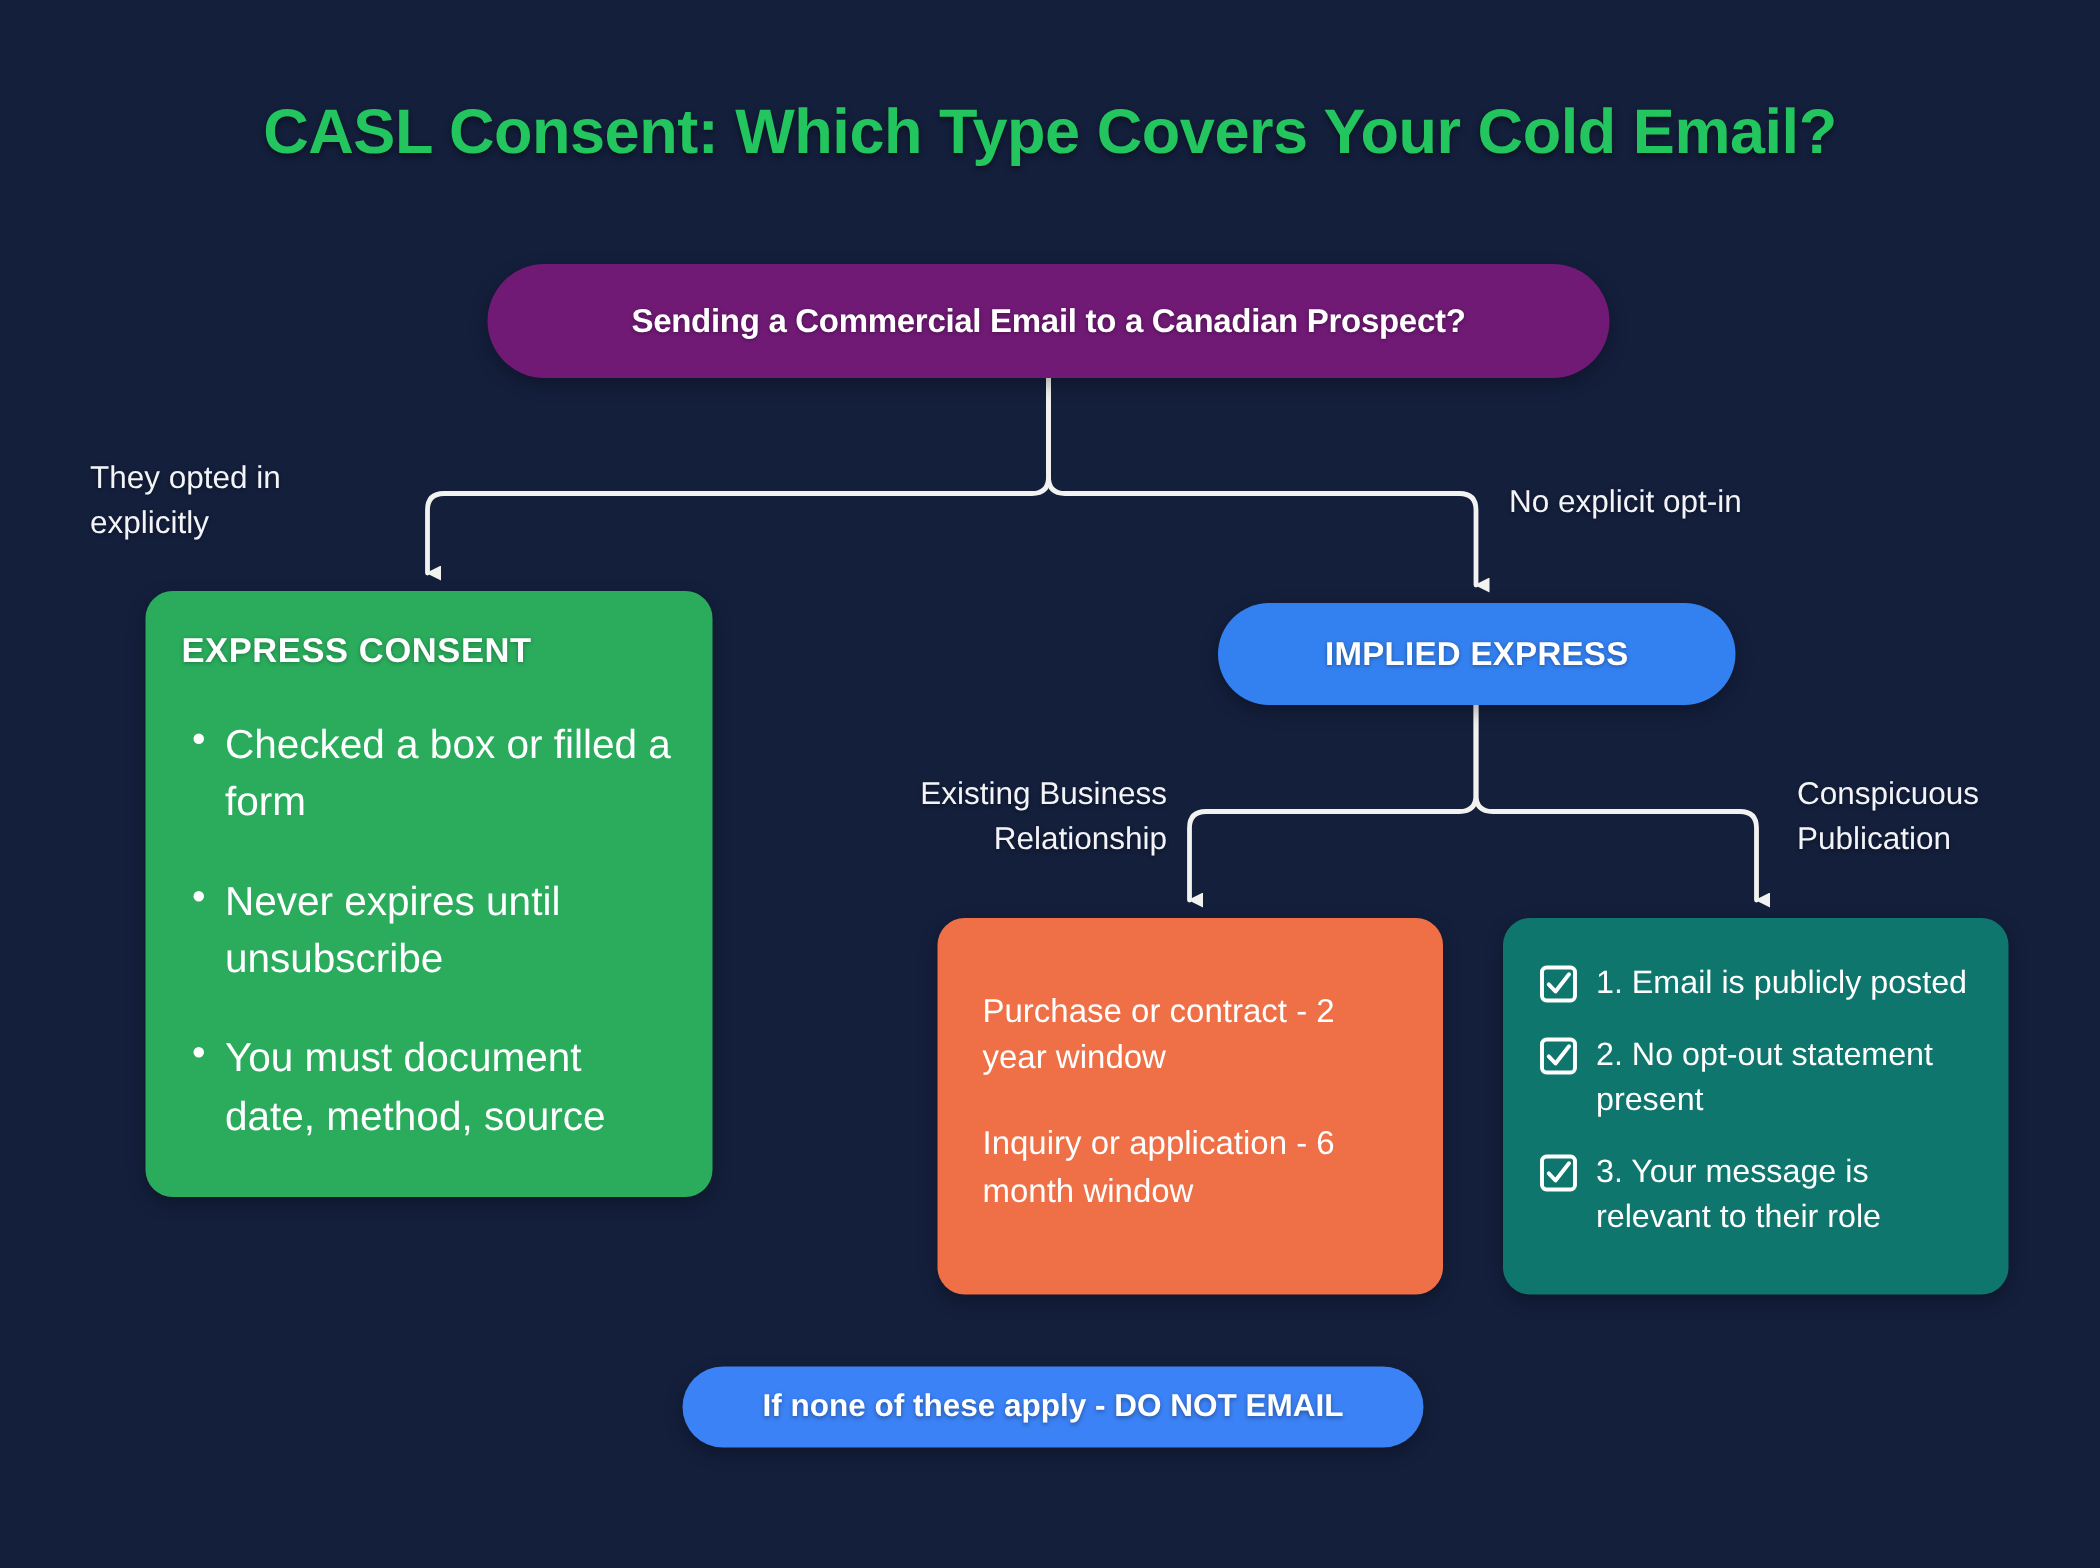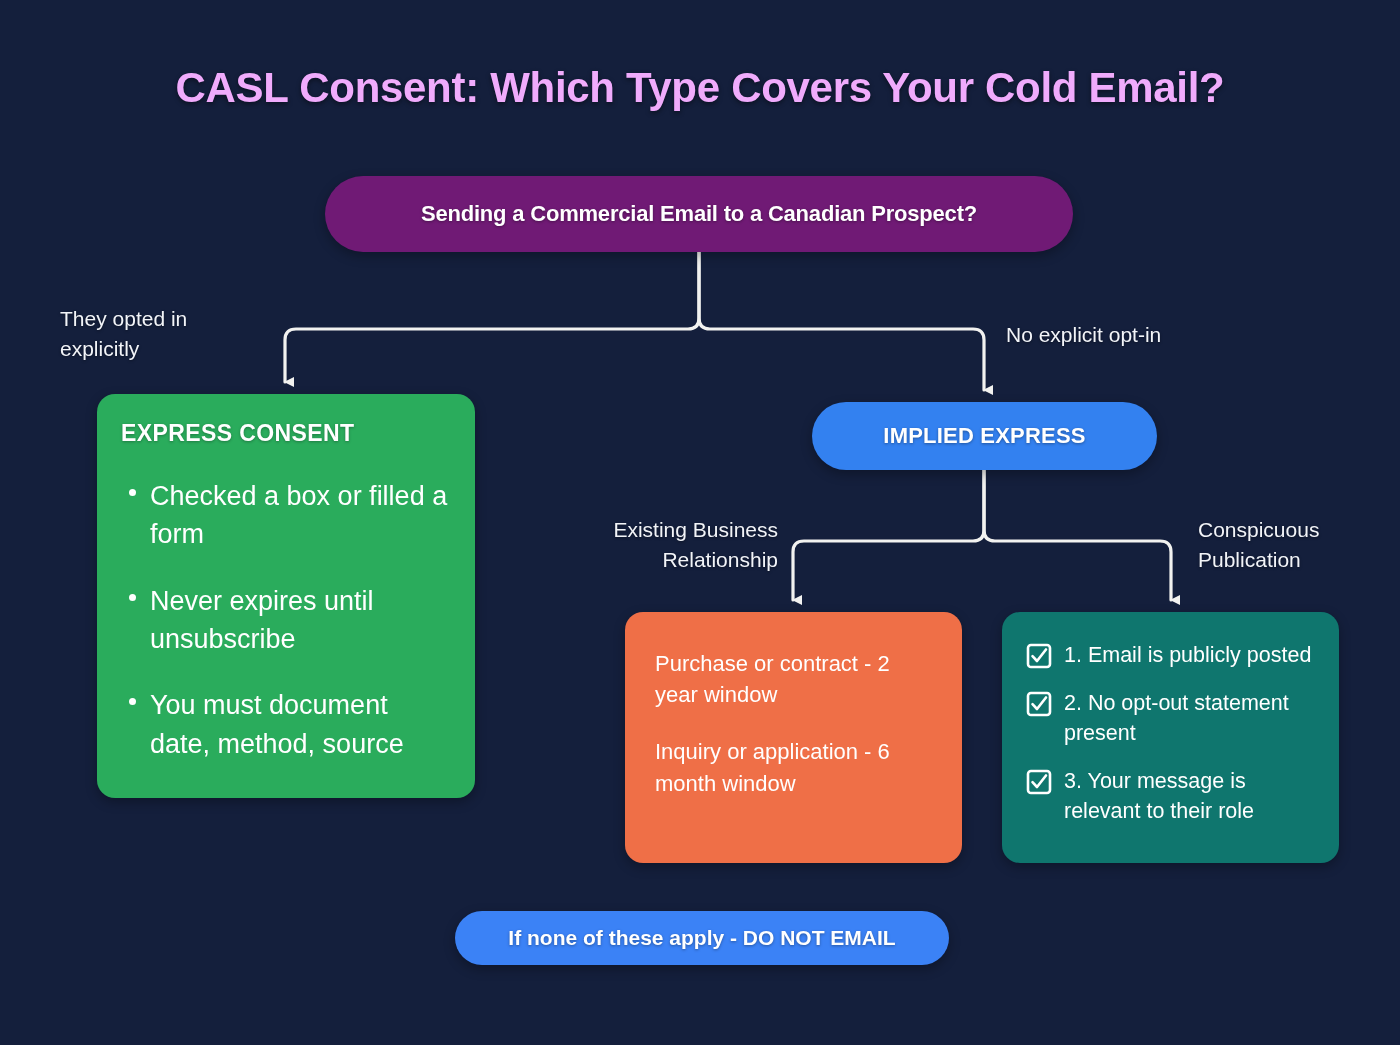--- a/index.html
+++ b/index.html
@@ -17,21 +17,21 @@
     font-family: "Liberation Sans", sans-serif;
     -webkit-font-smoothing: antialiased;
   }
   
   #chart-title {
     position: absolute;
     left: 0;
     top: 64px;
     width: 1400px;
     text-align: center;
-    color: #f0abfc;
+    color: #22c55e;
     font-size: 42px;
     font-weight: bold;
     letter-spacing: -0.3px;
     text-shadow: 0 2px 5px rgba(0,0,0,0.45);
   }
   
   #connectors {
     position: absolute;
     left: 0;
     top: 0;
@@ -83,21 +83,21 @@
   #node-express {
     left: 97px;   top: 394px;
     width: 378px; height: 404px;
     background: #2aac5c;
     padding: 26px 24px 0 24px;
   }
   #node-ebr {
     left: 625px;  top: 612px;
     width: 337px; height: 251px;
     background: #ef6f47;
-    padding: 36px 28px 0 30px;
+    padding: 46px 28px 0 30px;
   }
   #node-conspicuous {
     left: 1002px; top: 612px;
     width: 337px; height: 251px;
     background: #0f766e;
     padding: 28px 22px 0 24px;
   }
   
   .card-heading {
     font-size: 23px;

